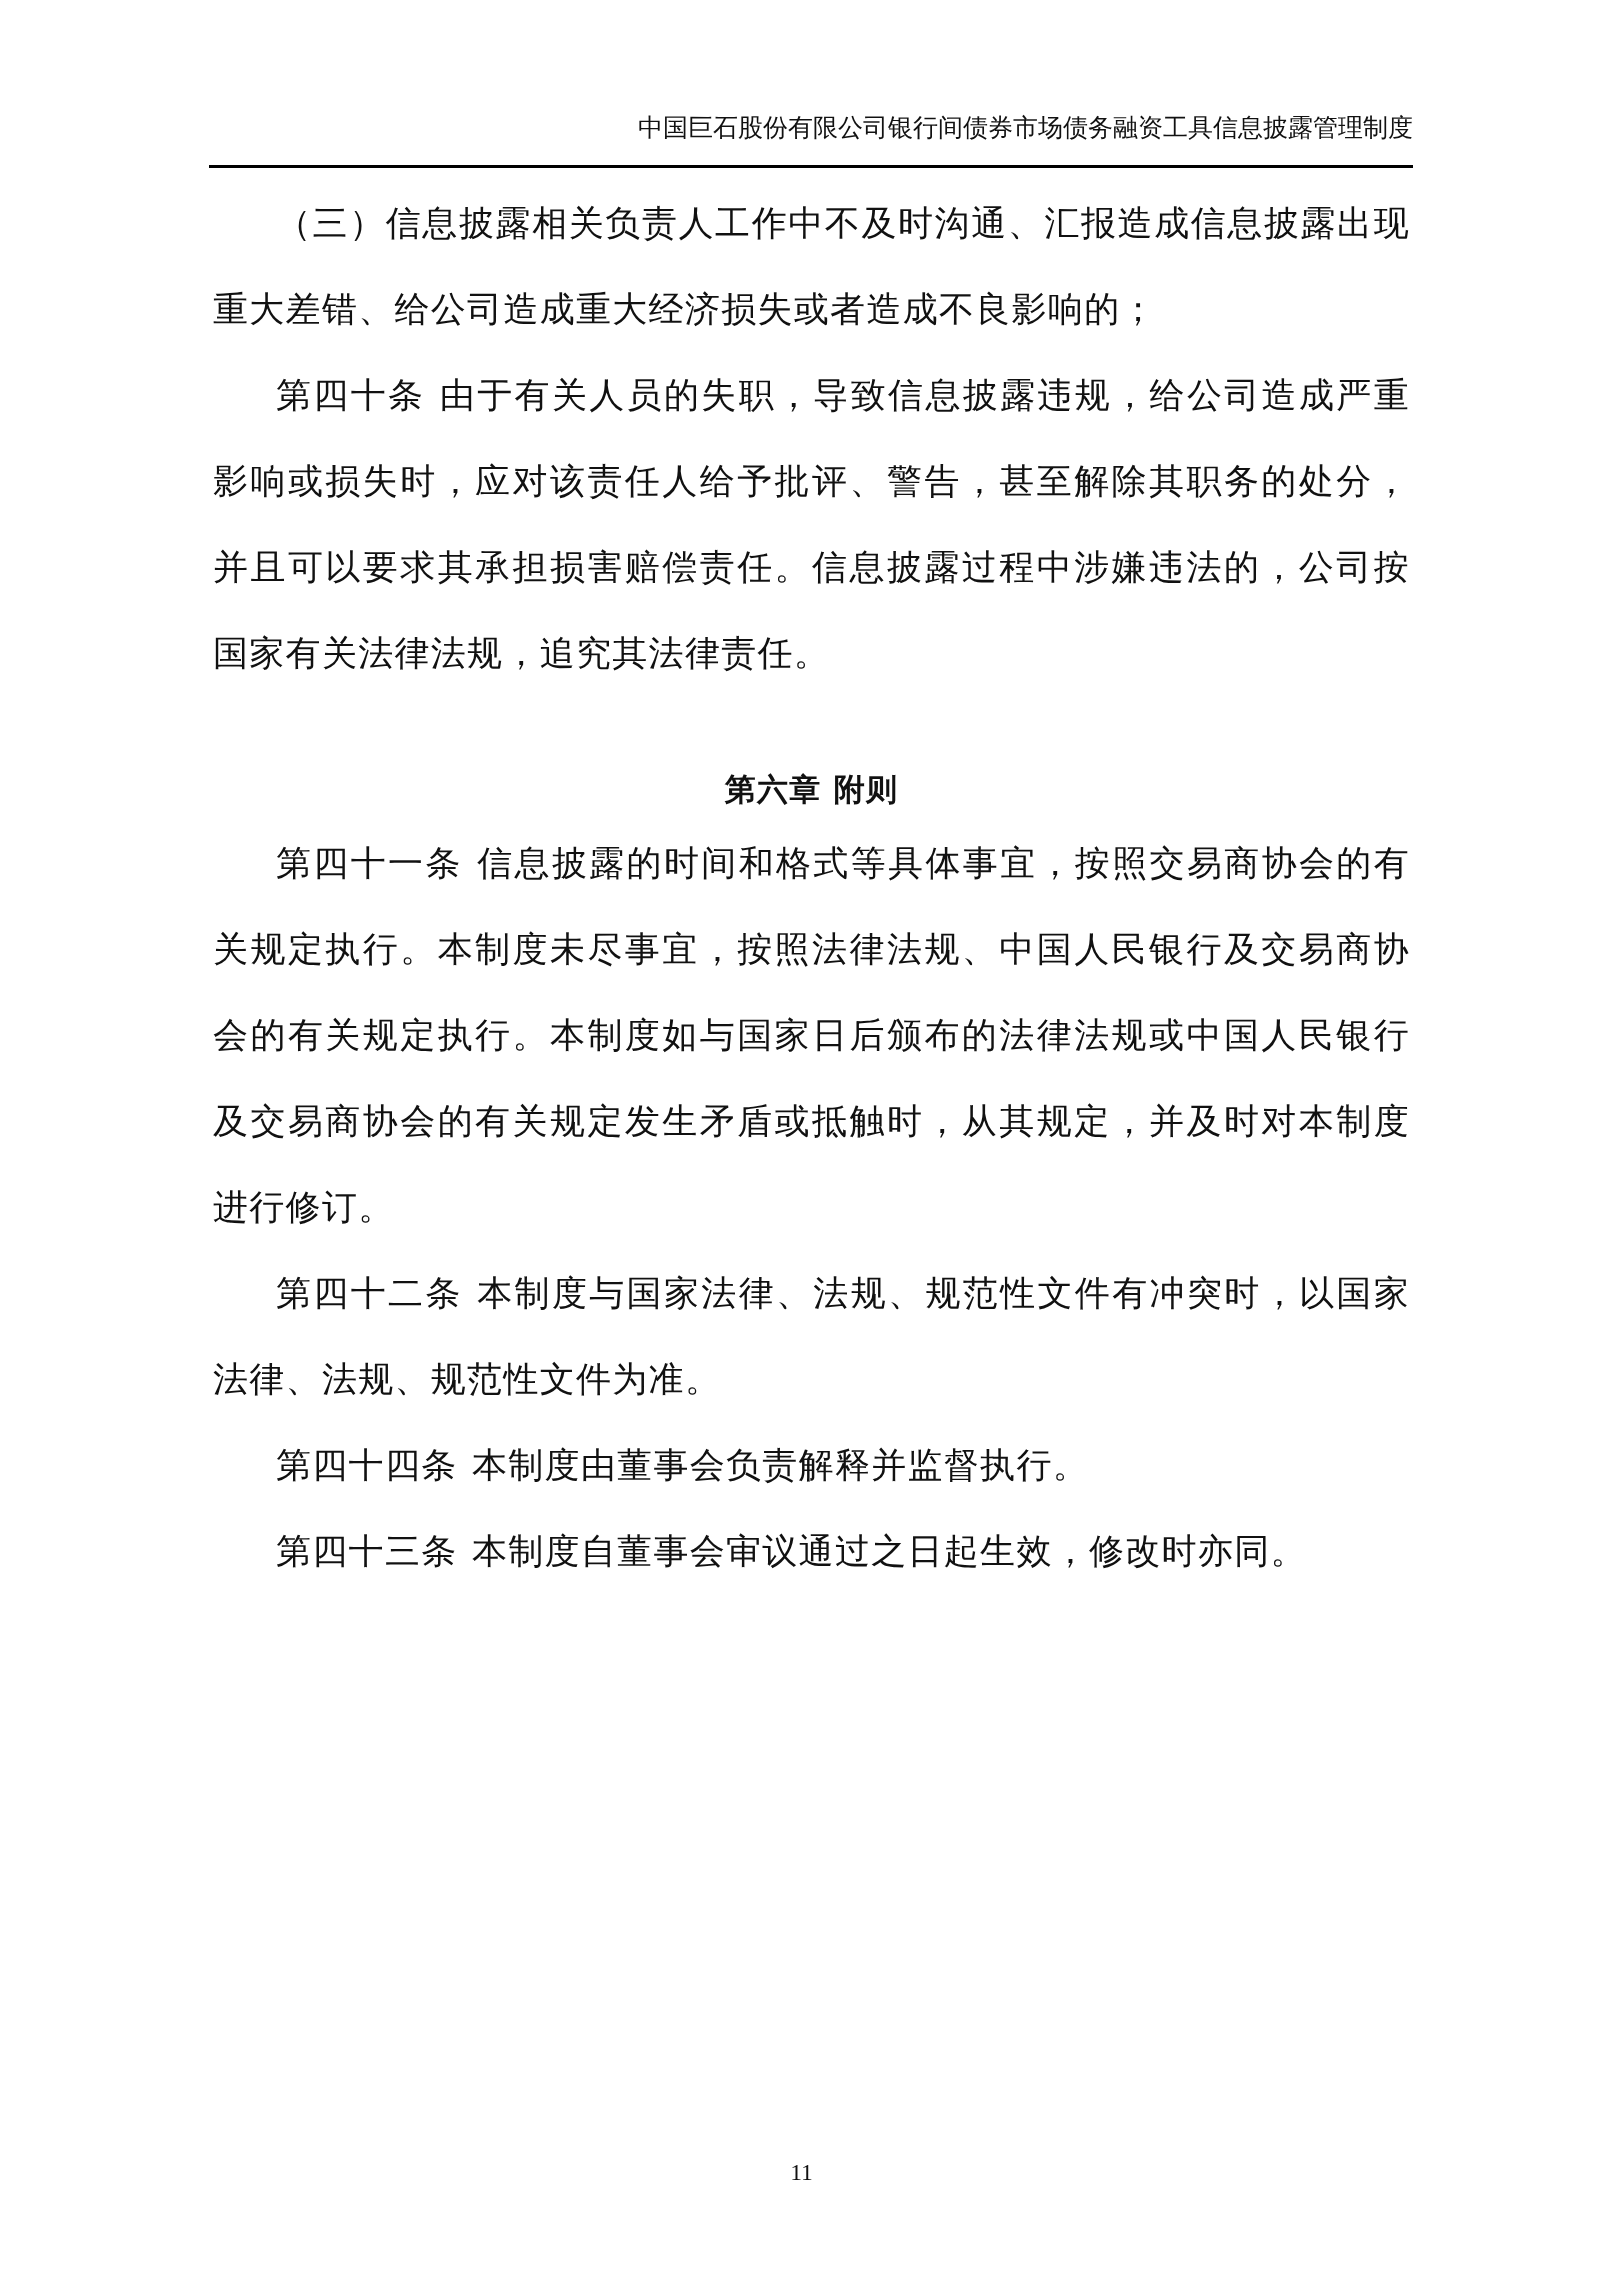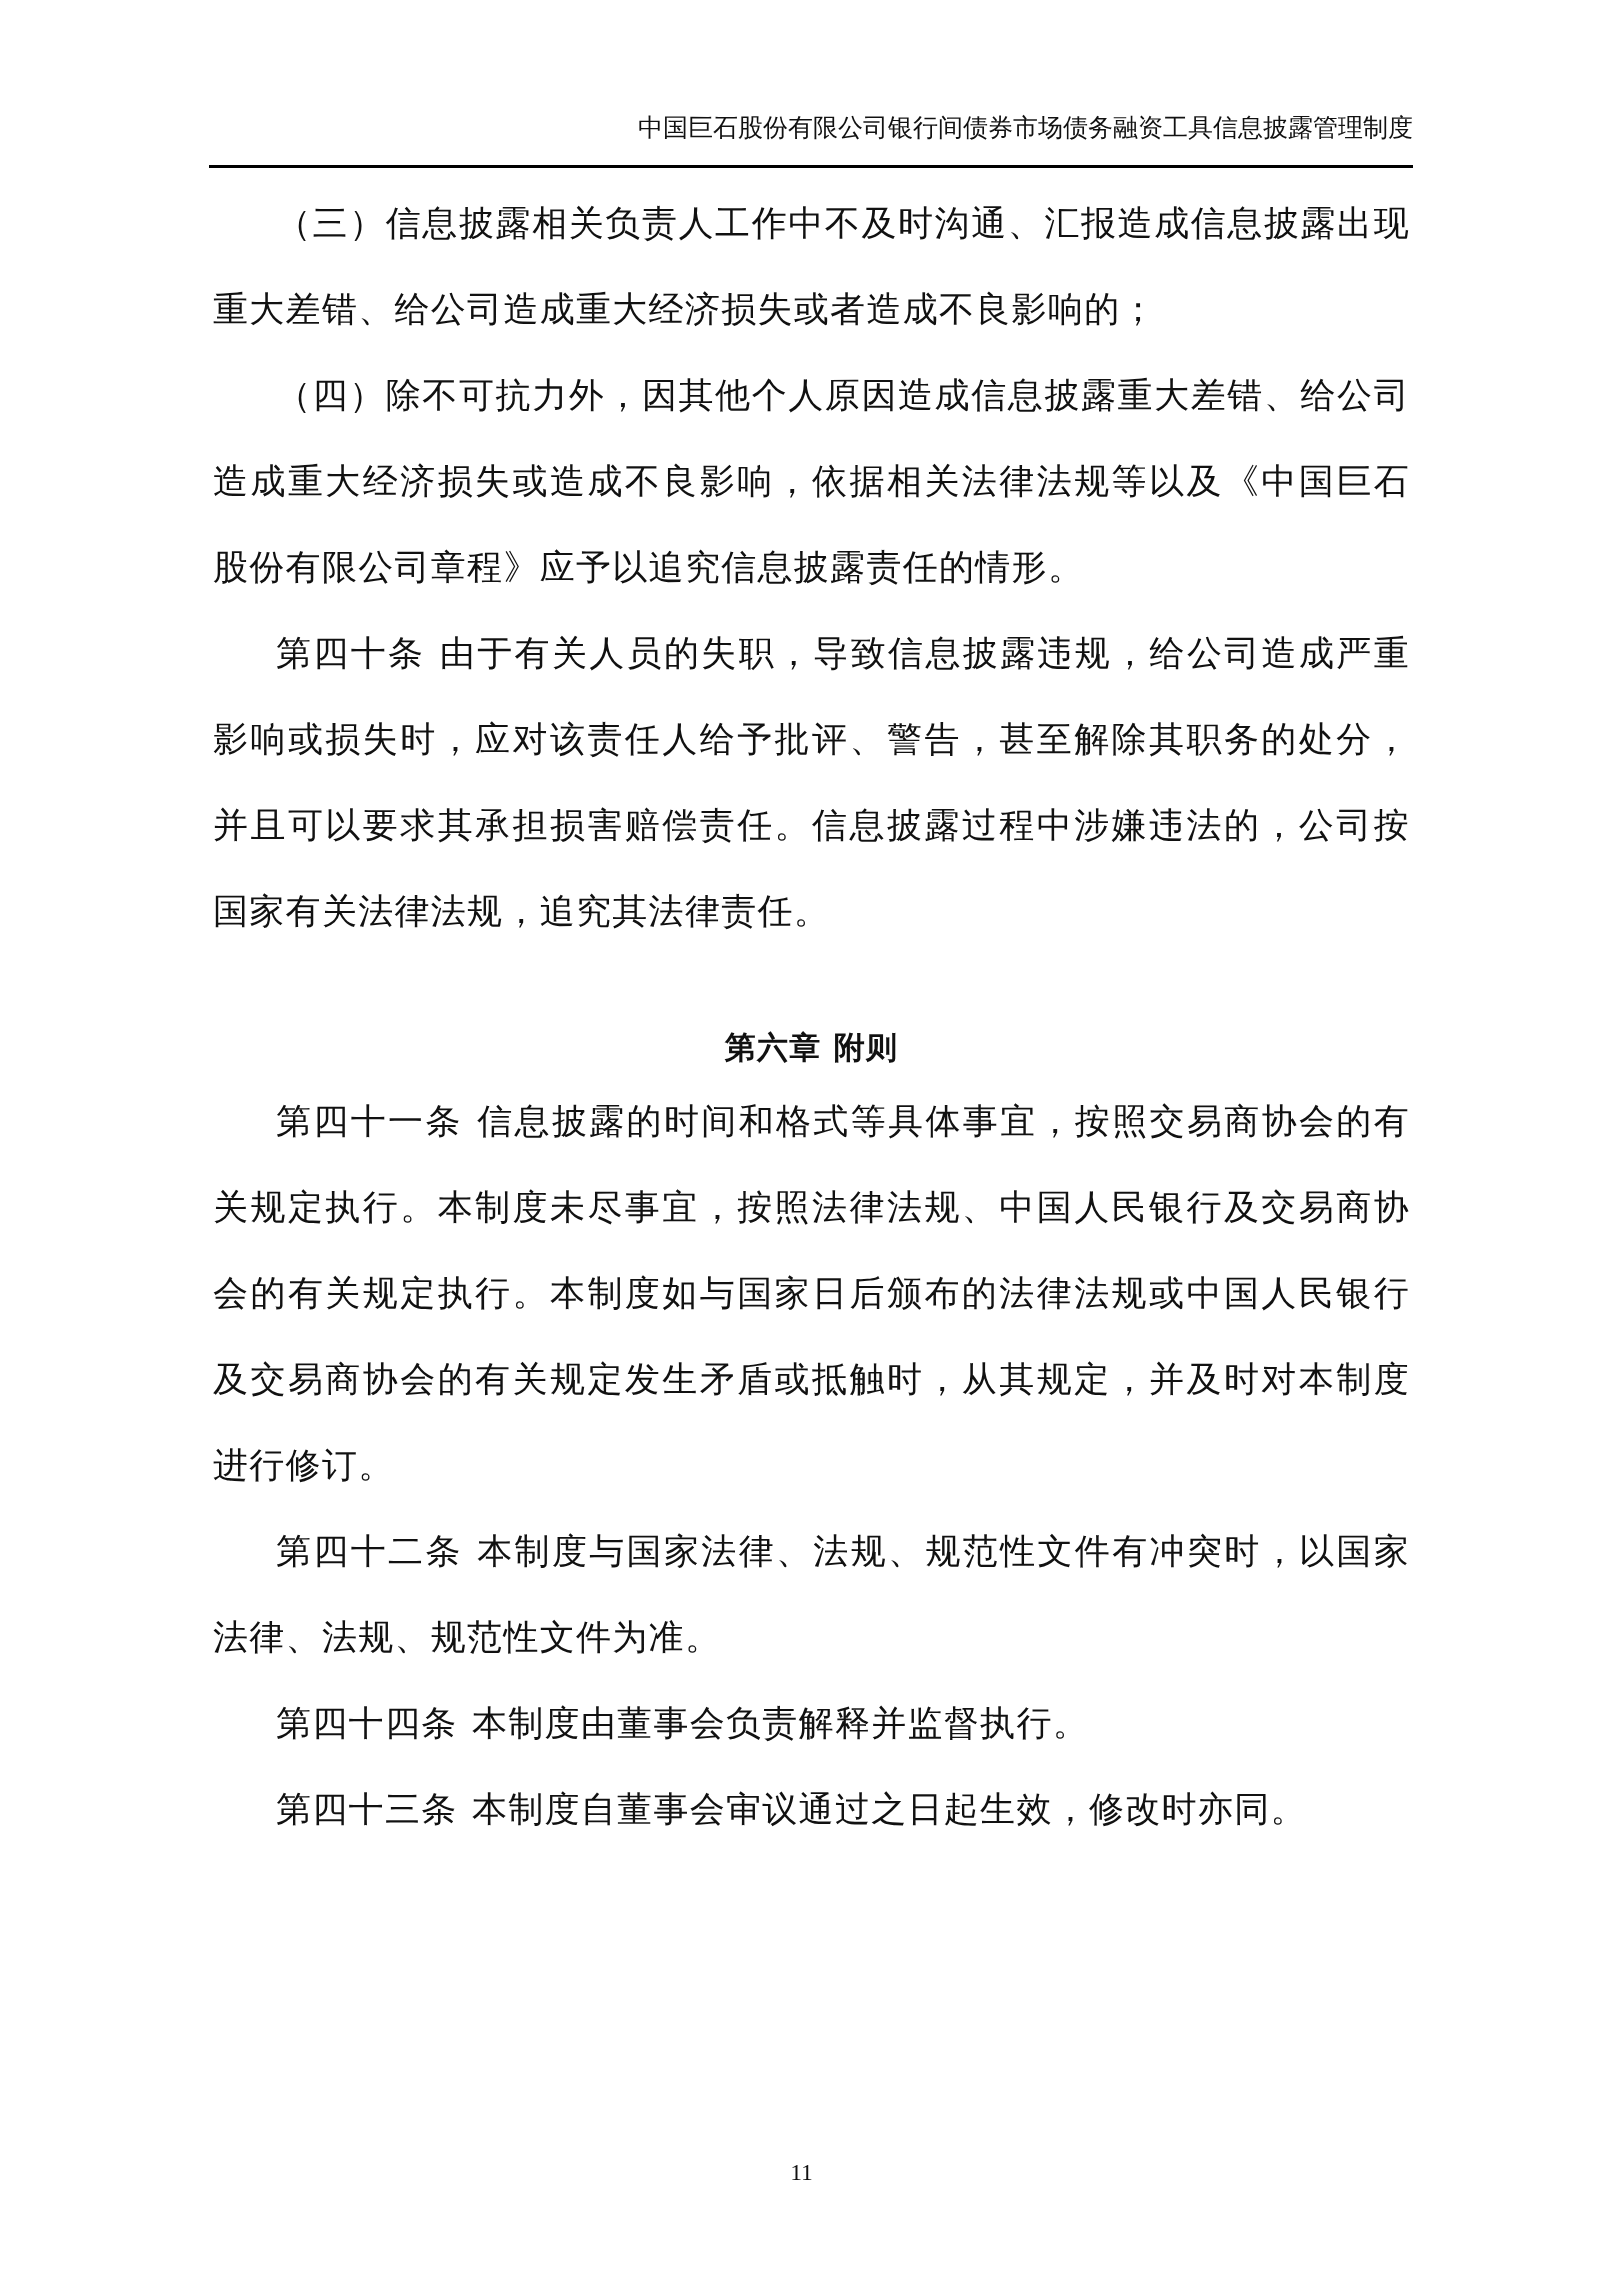--- a/index.html
+++ b/index.html
@@ -17,21 +17,20 @@
 </head>
 <body>
 
 <div class="header">
   <div class="header-title">中国巨石股份有限公司银行间债券市场债务融资工具信息披露管理制度</div>
   <div class="header-rule"></div>
 </div>
 
 <div class="body">
   <p class="p">（三）信息披露相关负责人工作中不及时沟通、汇报造成信息披露出现重大差错、给公司造成重大经济损失或者造成不良影响的；</p>
-  <p class="p">（四）除不可抗力外，因其他个人原因造成信息披露重大差错、给公司造成重大经济损失或造成不良影响，依据相关法律法规等以及《中国巨石股份有限公司章程》应予以追究信息披露责任的情形。</p>
   <p class="p"><span class="label">第四十条</span><span>由于有关人员的失职，导致信息披露违规，给公司造成严重影响或损失时，应对该责任人给予批评、警告，甚至解除其职务的处分，并且可以要求其承担损害赔偿责任。信息披露过程中涉嫌违法的，公司按国家有关法律法规，追究其法律责任。</span></p>
 
   <div class="chapter">第六章  附则</div>
 
   <p class="p"><span class="label">第四十一条</span><span>信息披露的时间和格式等具体事宜，按照交易商协会的有关规定执行。本制度未尽事宜，按照法律法规、中国人民银行及交易商协会的有关规定执行。本制度如与国家日后颁布的法律法规或中国人民银行及交易商协会的有关规定发生矛盾或抵触时，从其规定，并及时对本制度进行修订。</span></p>
   <p class="p"><span class="label">第四十二条</span><span>本制度与国家法律、法规、规范性文件有冲突时，以国家法律、法规、规范性文件为准。</span></p>
   <p class="p"><span class="label">第四十四条</span><span>本制度由董事会负责解释并监督执行。</span></p>
   <p class="p"><span class="label">第四十三条</span><span>本制度自董事会审议通过之日起生效，修改时亦同。</span></p>
 </div>
 

